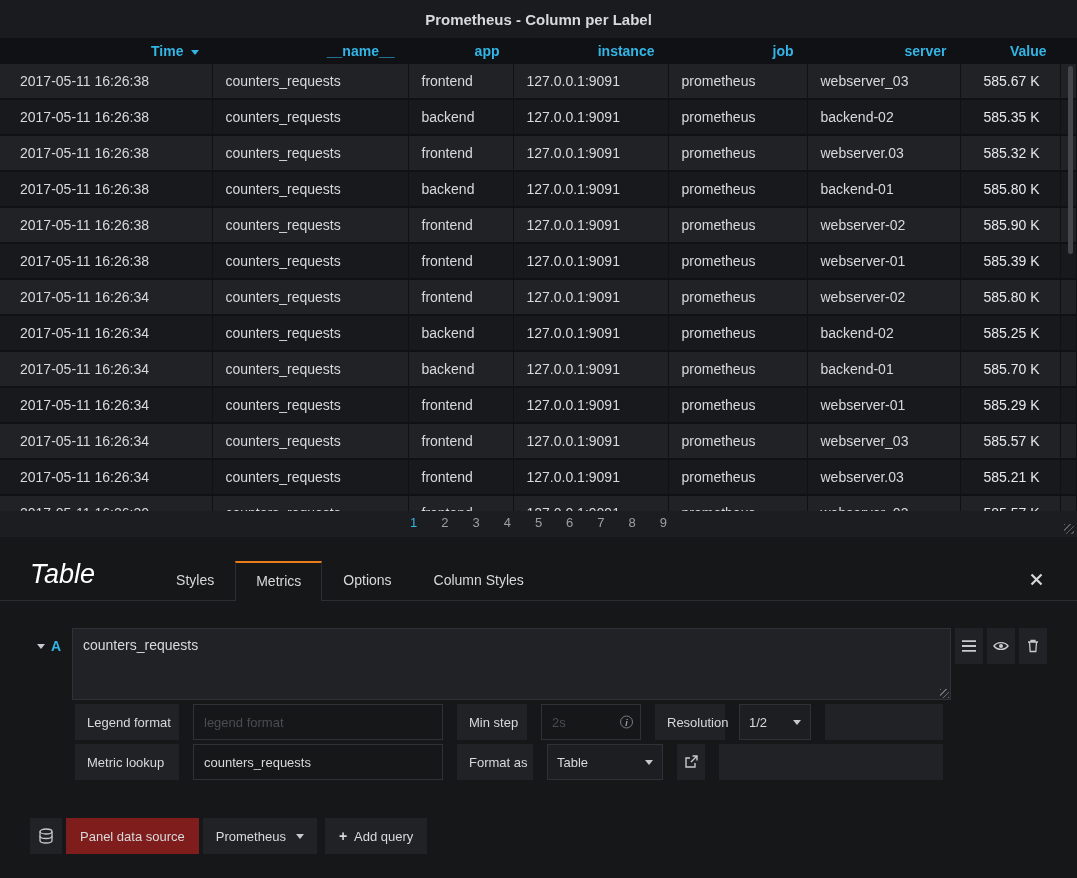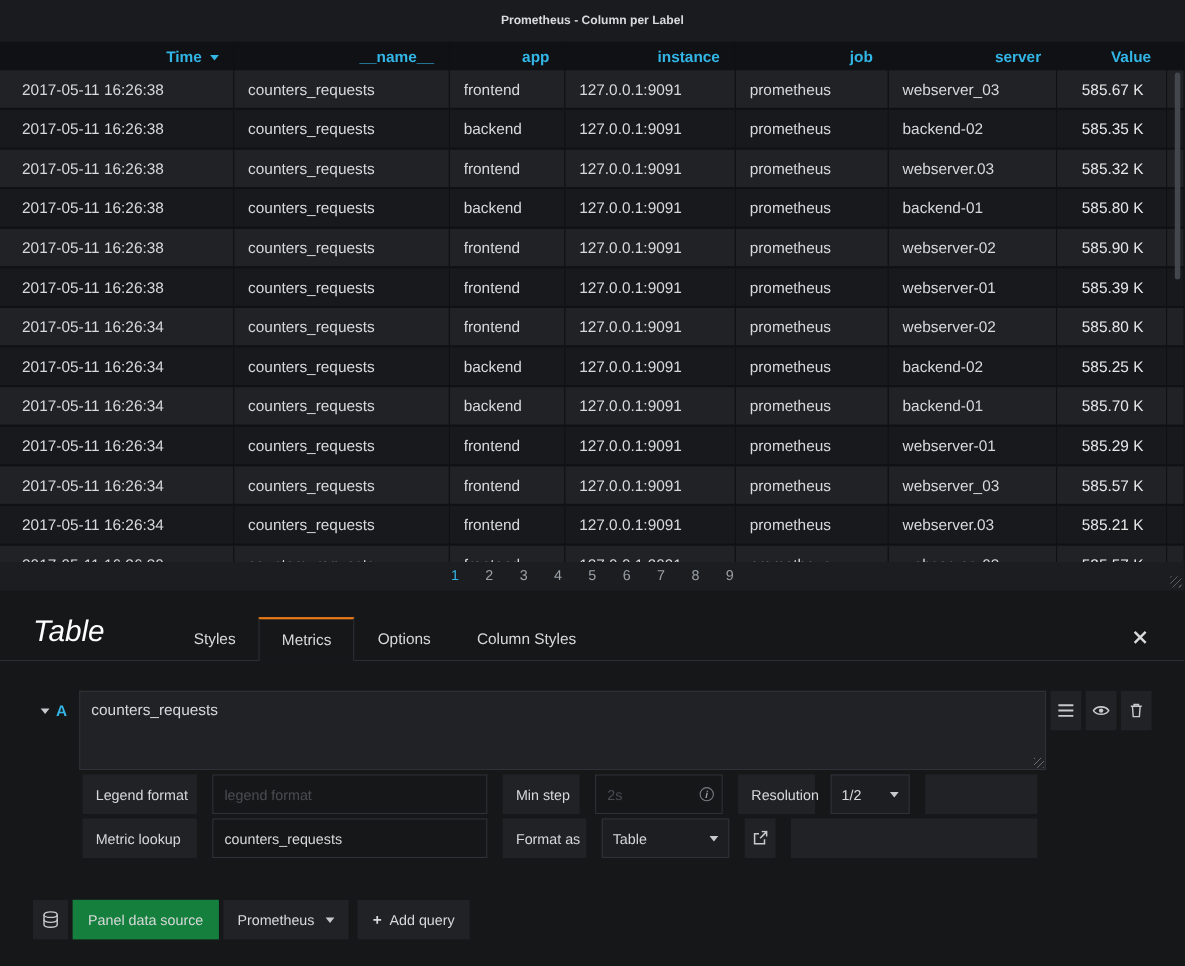--- a/index.html
+++ b/index.html
@@ -7,21 +7,21 @@
   body {
     width:1077px; height:878px; overflow:hidden;
     background:#161719; color:#d8d9da;
     font-family:"Liberation Sans", sans-serif;
   }
 
   
   .panel { position:relative; background:#1b1d21; padding-bottom:4px; }
   .panel-title {
     height:38px; display:flex; align-items:center; justify-content:center;
-    font-size:11px; font-weight:700; color:#d8d9da; background:#191b1f;
+    font-size:15px; font-weight:700; color:#d8d9da; background:#191b1f;
   }
   .table-wrap { height:473px; overflow:hidden; position:relative; }
   table { width:100%; border-collapse:collapse; table-layout:fixed; font-size:14px; }
   thead tr { background:#0f1115; }
   th {
     color:#33b5e5; font-weight:700; text-align:right; font-size:14px;
     padding:5px 13px; border-right:1px solid #101114; white-space:nowrap;
   }
   th:nth-child(1), td:nth-child(1) { width:212px; }
   th:nth-child(2), td:nth-child(2) { width:196px; }
@@ -126,32 +126,32 @@
   .param-select {
     background:#1c1e22; border:1px solid #2f3136; color:#d8d9da; font-size:13px;
     display:flex; align-items:center; justify-content:space-between;
     padding:0 9px; cursor:pointer; flex:none;
   }
   .param-filler { flex:1; background:#202226; }
 
   .w-label-lg   { width:104px; }
   .w-input-lg   { width:250px; }
   .w-label-sm   { width:70px; }
-  .w-minstep    { width:116px; }
+  .w-minstep    { width:100px; }
   .w-res-select { width:72px; }
   .w-fmt-label  { width:76px; }
   .w-fmt-select { width:116px; }
 
   .footer { display:flex; gap:4px; align-items:center; margin-top:38px; }
   .db-btn {
     width:32px; height:36px; background:#202226; flex:none;
     display:flex; align-items:center; justify-content:center; cursor:pointer;
   }
   .footer-label {
-    background:#15803d; height:36px; display:flex; align-items:center;
+    background:#7f1d1d; height:36px; display:flex; align-items:center;
     padding:0 14px; font-size:13px; color:#d8d9da;
   }
   .ds-btn {
     background:#202226; height:36px; display:flex; align-items:center; gap:10px;
     padding:0 13px; font-size:13px; color:#d8d9da; cursor:pointer;
   }
   .add-btn {
     background:#202226; height:36px; display:flex; align-items:center; gap:7px;
     padding:0 14px; font-size:13px; color:#d8d9da; cursor:pointer; margin-left:4px;
   }

